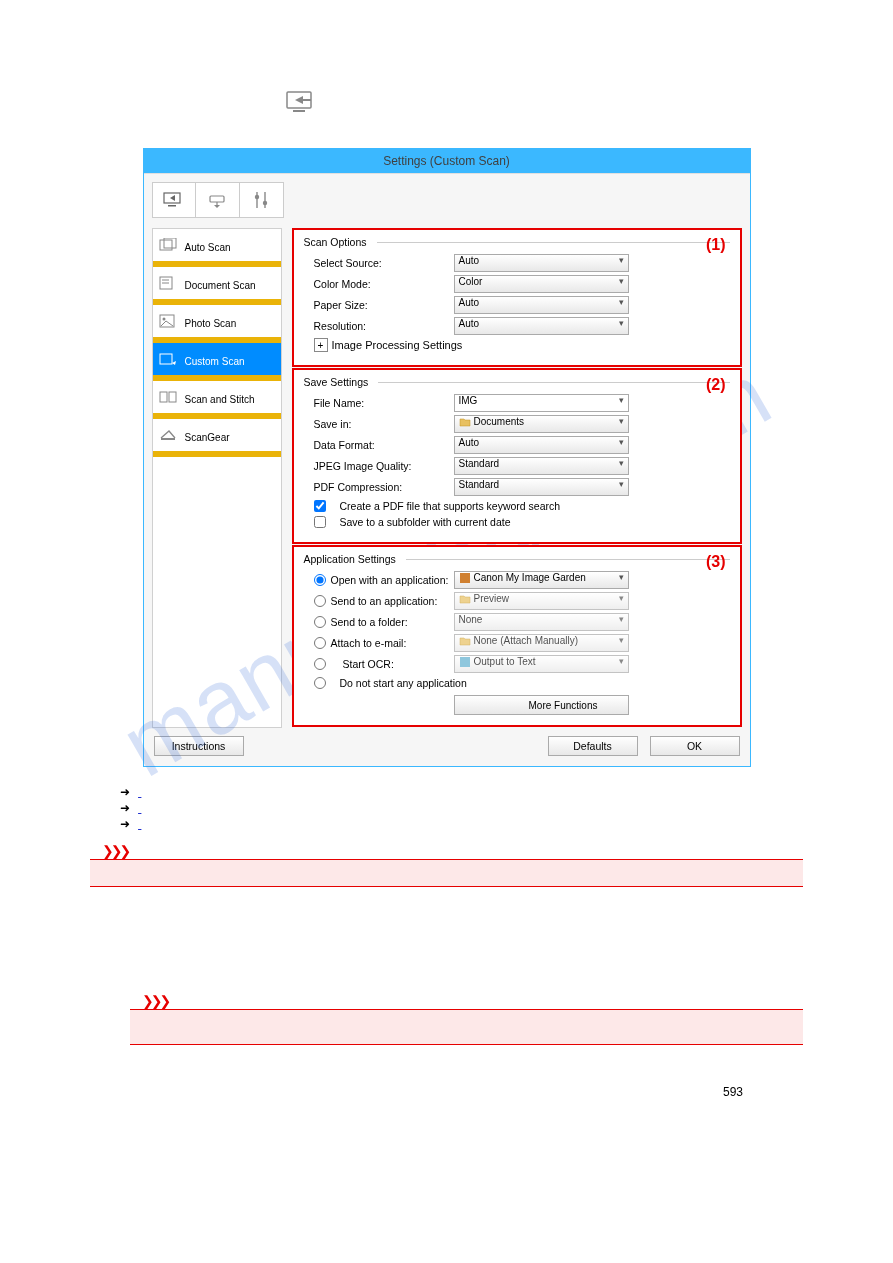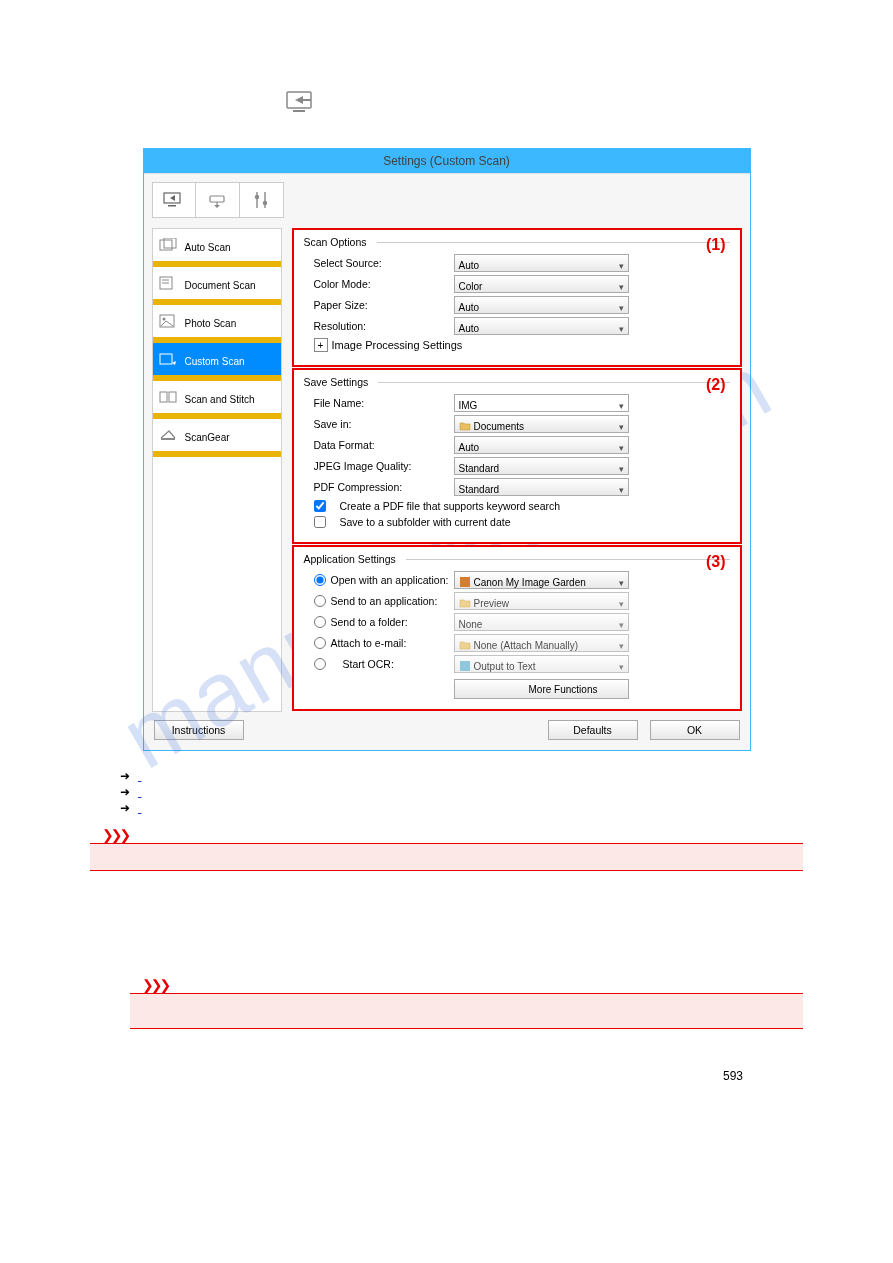--- a/index.html
+++ b/index.html
@@ -125,21 +125,21 @@
   }
   .form-select, .form-text {
     width: 175px;
     height: 18px;
     font-size: 10px;
     border: 1px solid #aaa;
     background: linear-gradient(#fff,#e8e8e8);
     padding: 0 4px;
     position: relative;
     display: flex;
-    align-items: flex-end;
+    align-items: flex-start;
   }
   .form-select::after {
     content: "▾";
     position: absolute;
     right: 4px;
     font-size: 9px;
     color: #555;
   }
   .plus-box {
     display: inline-flex;
@@ -491,20 +491,24 @@
               <input type="radio" name="appset" style="">
               <span>Start OCR:</span>
             </div>
             <div class="form-select" style="opacity:0.7">
               <svg class="select-icon-small" viewBox="0 0 12 12">
                   <rect x="1" y="1" width="10" height="10" fill="#60b0d0"></rect>
                 </svg>
               <span>Output to Text</span>
             </div>
           </div>
+          <div class="check-row">
+            <input type="radio" name="appset" style="">
+            <span>Do not start any application</span>
+          </div>
           <div class="more-btn">More Functions</div>
         </div>
 
       </div>
     </div>
 
     <div class="dialog-footer">
       <div class="footer-left">
         <div class="btn">Instructions</div>
       </div>

